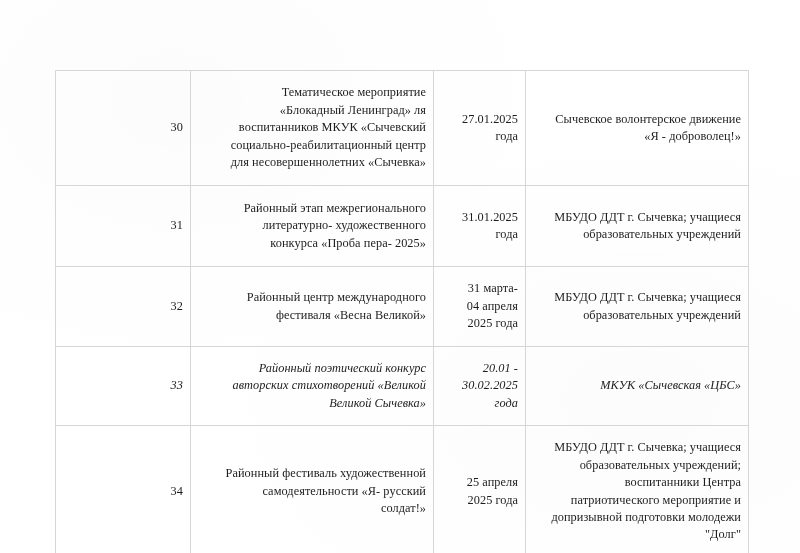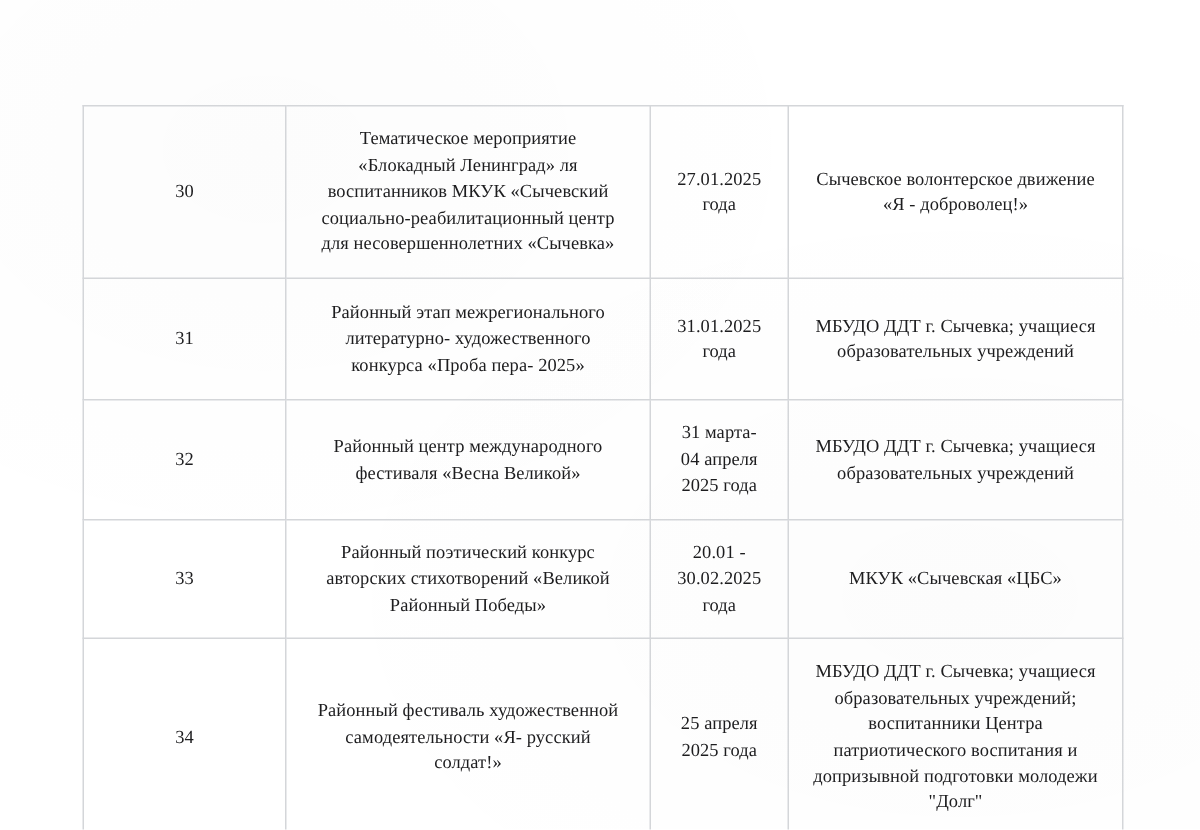--- a/index.html
+++ b/index.html
@@ -33,21 +33,21 @@
     top: 70px;
     width: 693px;
     border-collapse: collapse;
     table-layout: fixed;
     background: transparent;
   }
 
   .doc-table td {
     border: 1px solid #d4d6d9;
     vertical-align: middle;
-    text-align: center;
+    text-align: right;
     padding: 5px 7px;
     font-size: 12.3px;
     line-height: 1.42;
     letter-spacing: 0.005em;
     color: #1d1d1f;
   }
 
   
   .col-num   { width: 135px; }
   .col-event { width: 243px; }
@@ -66,21 +66,21 @@
 
   .cell-date {
     padding-left: 3px;
     padding-right: 3px;
   }
 
   
   .row-30 td { height: 104px; }
   .row-31 td { height: 70px;  }
   .row-32 td { height: 69px;  }
-  .row-33 td { height: 68px;  }
+  .row-33 td { height: 68px; font-style: italic;  }
   .row-34 td { height: 121px; }
 
   .line { display: block; }
 </style>
 </head>
 <body>
 
 <div class="page">
   <table class="doc-table">
     <colgroup>
@@ -146,21 +146,21 @@
             <span class="line">образовательных учреждений</span>
           </td>
         </tr>
         <tr class="row-33">
           <td class="cell-num">
             <span class="line">33</span>
           </td>
           <td class="cell-event">
             <span class="line">Районный поэтический конкурс</span>
             <span class="line">авторских стихотворений «Великой</span>
-            <span class="line">Районный Победы»</span>
+            <span class="line">Великой Сычевка»</span>
           </td>
           <td class="cell-date">
             <span class="line">20.01 -</span>
             <span class="line">30.02.2025</span>
             <span class="line">года</span>
           </td>
           <td class="cell-org">
             <span class="line">МКУК «Сычевская «ЦБС»</span>
           </td>
         </tr>
@@ -174,20 +174,20 @@
             <span class="line">солдат!»</span>
           </td>
           <td class="cell-date">
             <span class="line">25 апреля</span>
             <span class="line">2025 года</span>
           </td>
           <td class="cell-org">
             <span class="line">МБУДО ДДТ г. Сычевка; учащиеся</span>
             <span class="line">образовательных учреждений;</span>
             <span class="line">воспитанники Центра</span>
-            <span class="line">патриотического воспитания и</span>
+            <span class="line">патриотического мероприятие и</span>
             <span class="line">допризывной подготовки молодежи</span>
             <span class="line">"Долг"</span>
           </td>
         </tr>
       </tbody>
   </table>
 </div>
 
 </body></html>

